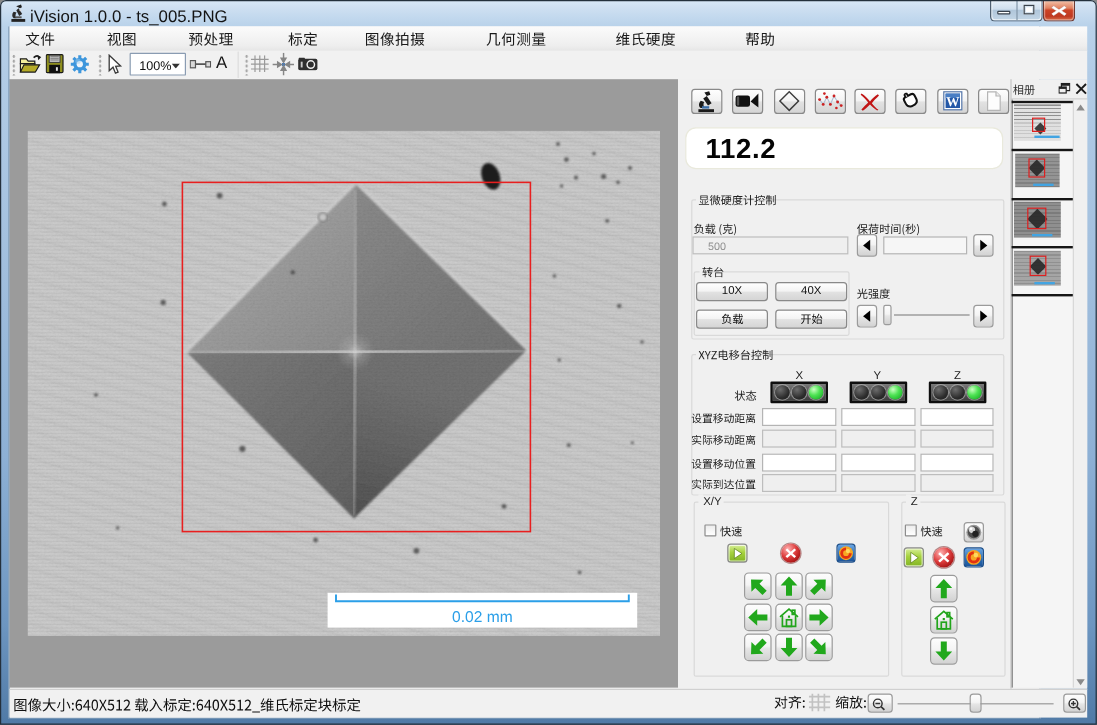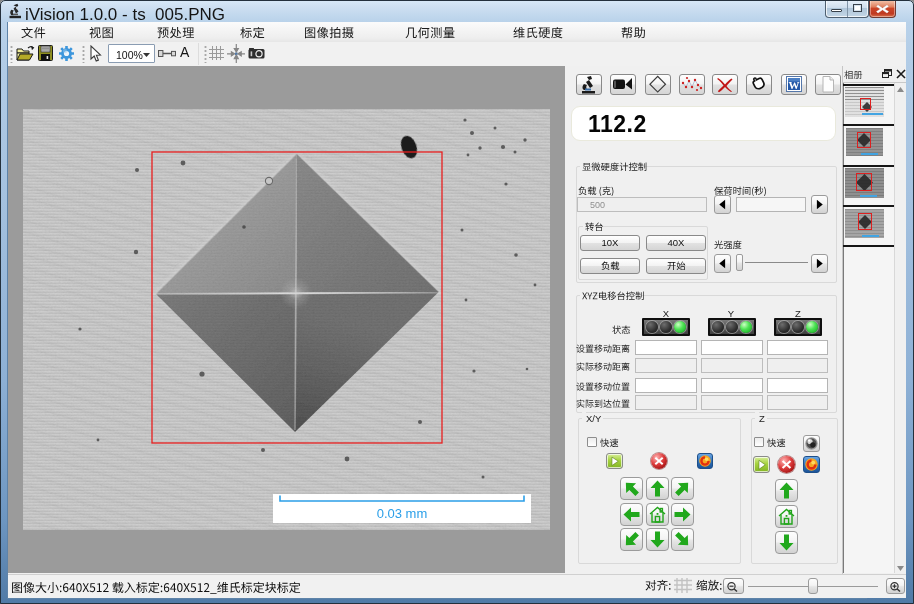--- a/index.html
+++ b/index.html
@@ -27,21 +27,21 @@
 </style></head><body>
 <div id="win">
 <div class="abs" style="left:8px;top:3px;width:15px;height:16px"><svg width="15" height="16" viewBox="0 0 15 16">
         <path d="M5.5 2.2 L9.5 0.8 L10.3 3 L8.6 3.8 Z" fill="#222"></path>
         <path d="M7.5 3.8 L10.5 8.6 L8 10.4 L5.6 5.6 Z" fill="#2a2a2a"></path>
         <path d="M3.4 6.8 C1.8 8.4 1.8 11 3.4 12.2 L5.6 12.2 C4.6 10.6 4.7 8.6 5.8 7.4 Z" fill="#2a2a2a"></path>
         <rect x="1.5" y="12.8" width="11.5" height="2.4" fill="#222"></rect>
         <rect x="5" y="10.6" width="5" height="1.6" fill="#555"></rect>
         <circle cx="9" cy="5.5" r="0.8" fill="#d8d8d8"></circle>
       </svg></div>
-    <div class="abs" style="left:25px;top:5px;font-size:17px;color:#141414">iVision 1.0.0 - ts_005.PNG</div>
+    <div class="abs" style="left:25px;top:5px;font-size:14px;color:#141414">iVision 1.0.0 - ts_005.PNG</div>
     <div class="abs" style="left:825px;top:0px;width:71px;height:18px">
 <div style="position:absolute;left:0;top:0;width:44px;height:18px;box-sizing:border-box;border:1px solid #4e5f70;border-top:none;border-radius:0 0 4px 4px;background:linear-gradient(180deg,#e8f1fa 0%,#cfdeed 45%,#b0c6da 50%,#c3d6e6 100%);box-shadow:inset 0 0 0 1px rgba(255,255,255,.75)"></div>
 <div style="position:absolute;left:22px;top:0;width:1px;height:17px;background:#8195a8"></div>
 <div style="position:absolute;left:6px;top:9px;width:11px;height:3px;background:#fff;border:1px solid #38414b;border-radius:1px;box-sizing:border-box"></div>
 <div style="position:absolute;left:28px;top:4px;width:9px;height:8px;border:1px solid #38414b;background:#fff;box-shadow:inset 0 0 0 1px #d7e3ee;box-sizing:border-box"></div>
 <div style="position:absolute;left:44px;top:0;width:27px;height:18px;box-sizing:border-box;border:1px solid #6e3a33;border-top:none;border-radius:0 0 4px 4px;background:linear-gradient(180deg,#f5c9b2 0%,#e0805f 40%,#cc4326 50%,#bf3a22 80%,#d96e49 100%);box-shadow:inset 0 0 0 1px rgba(255,255,255,.4)"></div>
 <svg style="position:absolute;left:50px;top:3px" width="15" height="12" viewBox="0 0 15 12">
         <path d="M3 2 L7.5 5.2 L12 2 L13.5 3.5 L9.5 6 L13.5 8.5 L12 10 L7.5 6.8 L3 10 L1.5 8.5 L5.5 6 L1.5 3.5 Z" fill="#fff" stroke="#fff" stroke-width="0.5" paint-order="stroke" style="filter:drop-shadow(0 0 0.5px #7a241a)"></path>
       </svg>
 </div>
@@ -246,21 +246,21 @@
             <circle cx="502" cy="31" r="1.7"></circle>
             <circle cx="439" cy="121" r="1.5"></circle>
             <circle cx="493" cy="146" r="1.8"></circle>
             <circle cx="512" cy="176" r="1.4"></circle>
             <circle cx="451" cy="262" r="1.6"></circle>
 </g>
 <rect x="129" y="43" width="290" height="291" fill="none" stroke="#e81f1f" stroke-width="1.3"></rect>
 <rect x="250" y="385" width="258" height="29" fill="#fff"></rect>
 <path d="M257 386.5 V392 H501 V386.5" fill="none" stroke="#2b9fe8" stroke-width="1.6"></path>
 </svg>
-        <div class="abs" style="left:334px;top:440px;width:120px;text-align:center;font-size:13px;color:#2b9fe8">0.03 mm</div>
+        <div class="abs" style="left:334px;top:440px;width:120px;text-align:center;font-size:13px;color:#2b9fe8">0.02 mm</div>
       </div>
       <div id="rpanel"></div>
       <div class="btn" style="left:568px;top:52px;width:26px;height:21px">
         <svg width="24" height="19" viewBox="0 0 24 19" style="position:absolute;left:0;top:0">
 <g transform="translate(4,1)">
             <path d="M6 1 L10 0 L11 3 L8 4 Z" fill="#1a1a1a"></path>
 <path d="M8 4 L12 10 L9 12 L5 6 Z" fill="#1a1a1a"></path>
 <path d="M3 8 C1 10 1 13 3 14 L6 14 C5 12 5 10 6 9 Z" fill="#1a1a1a"></path>
 <rect x="1" y="15" width="13" height="2.5" fill="#1a1a1a"></rect>
 <rect x="4" y="12.5" width="6" height="2" fill="#3a6ea8"></rect>

